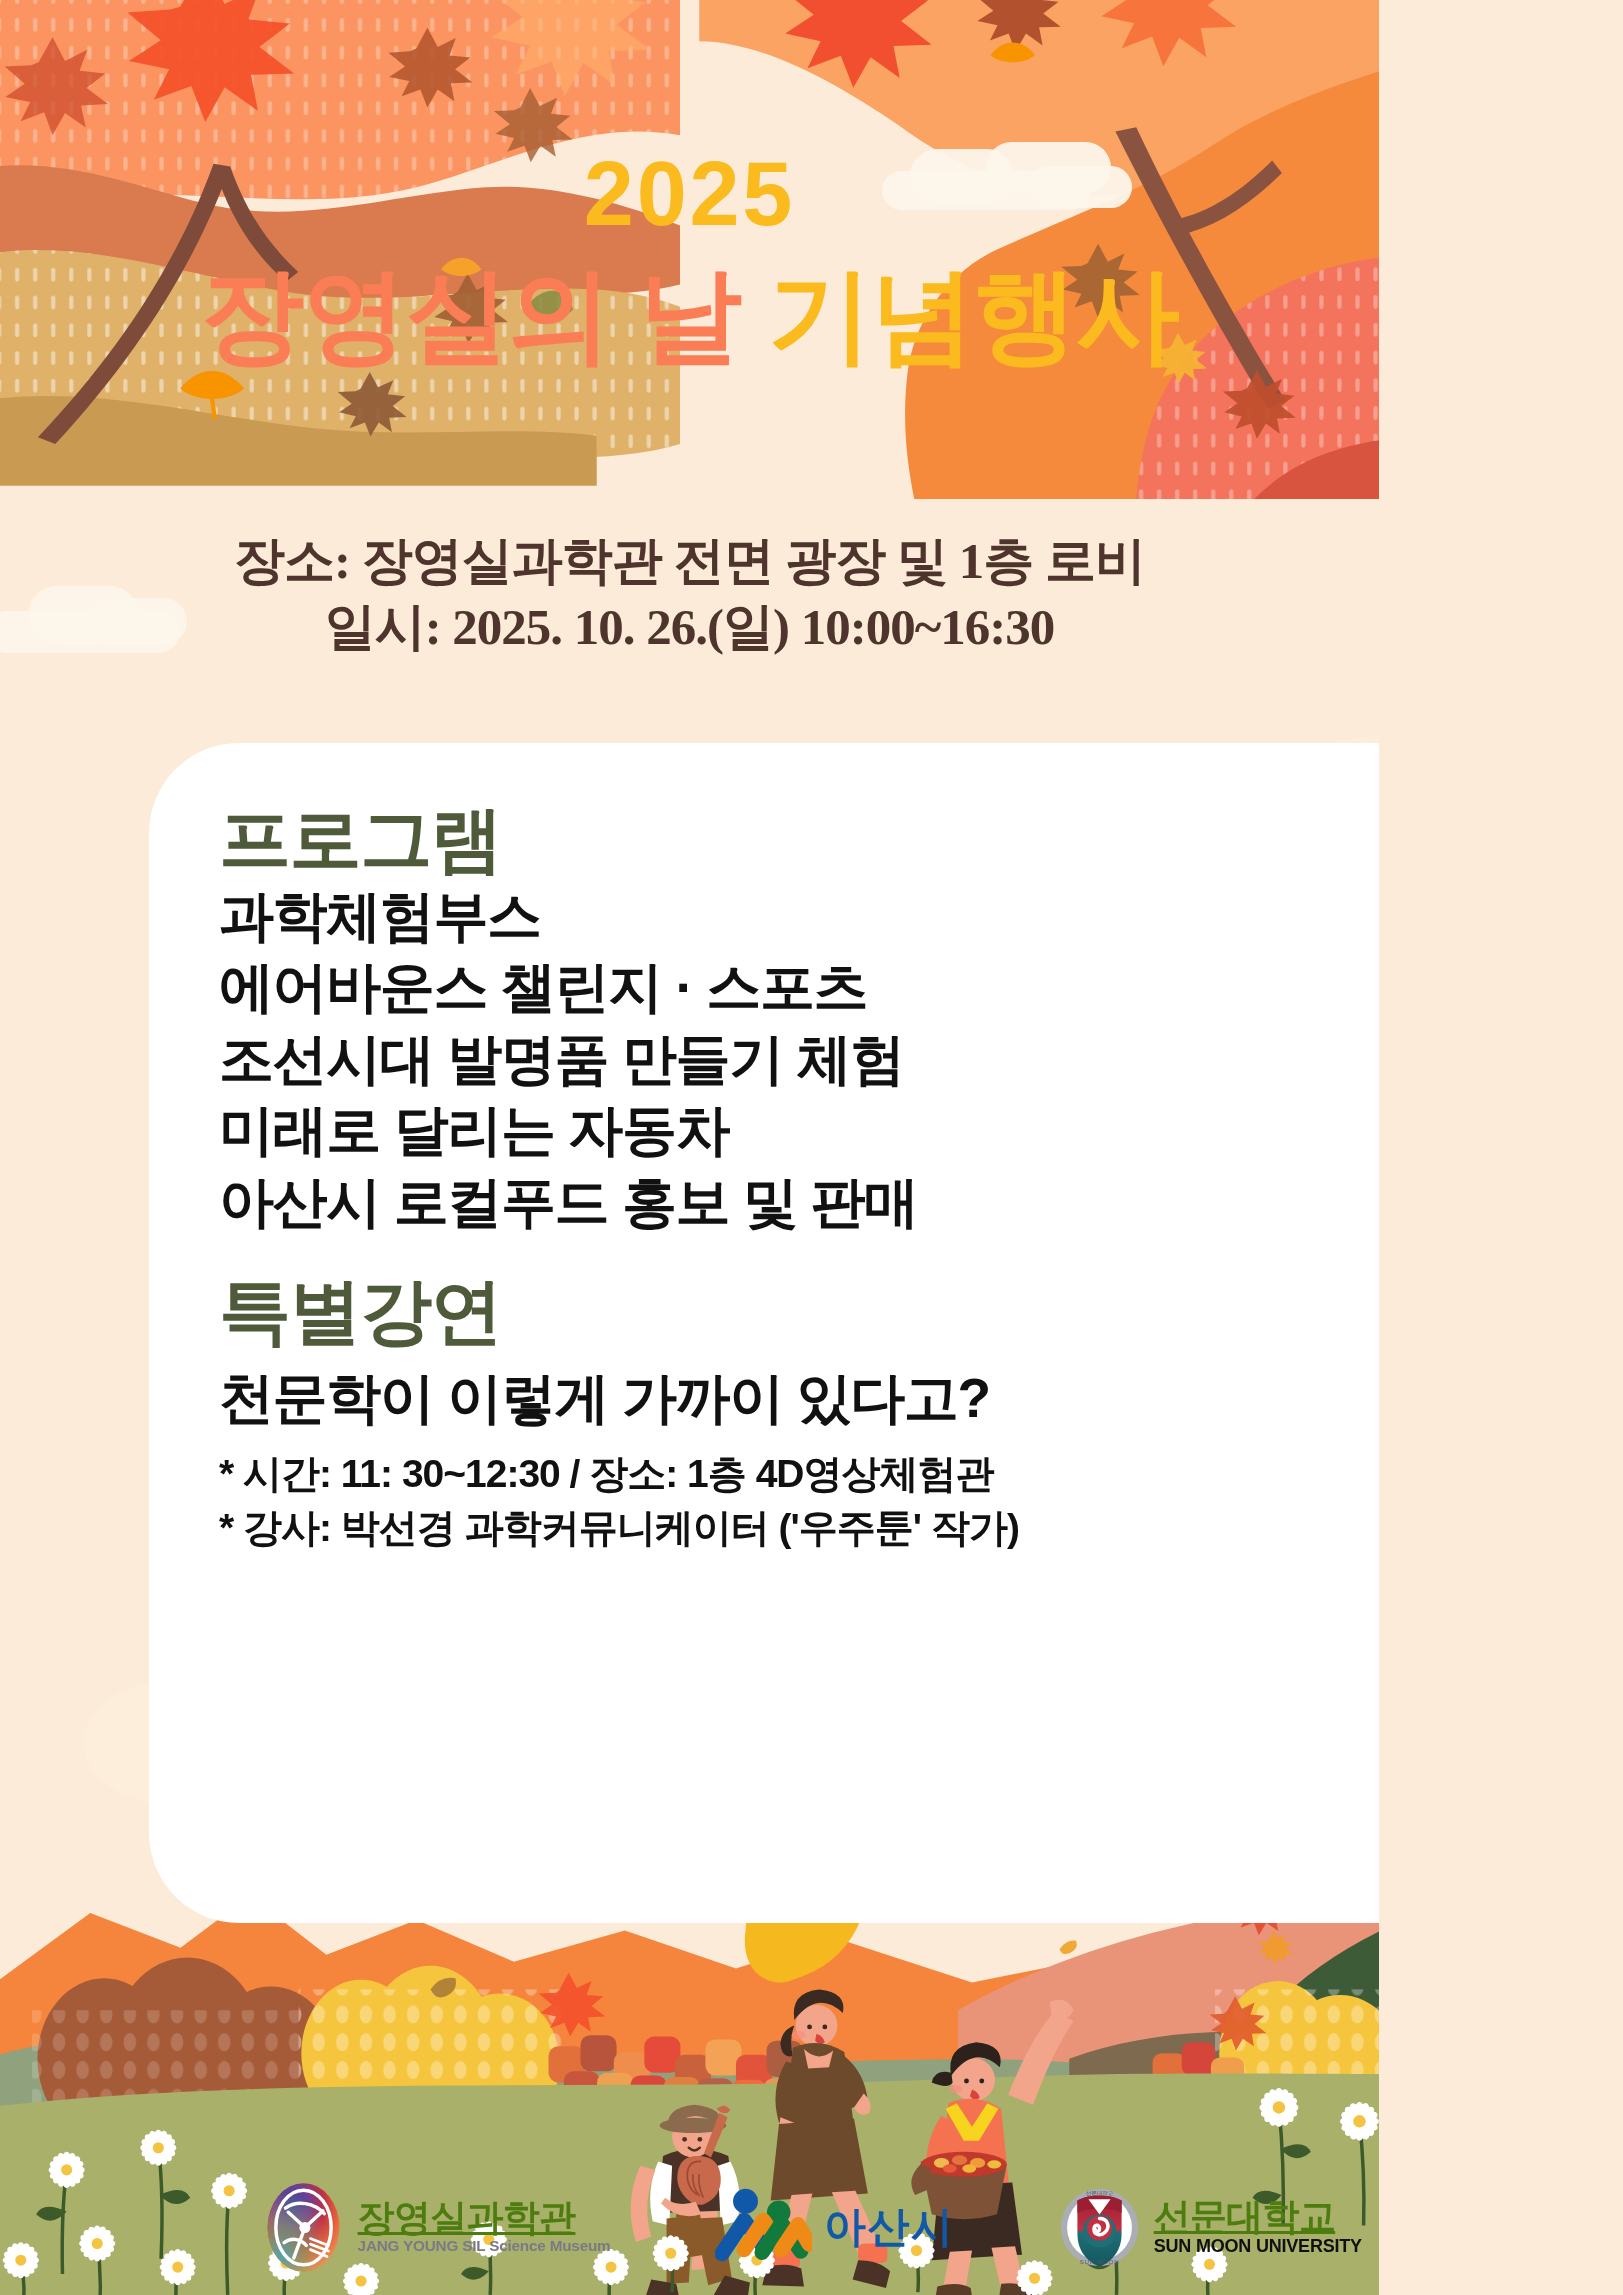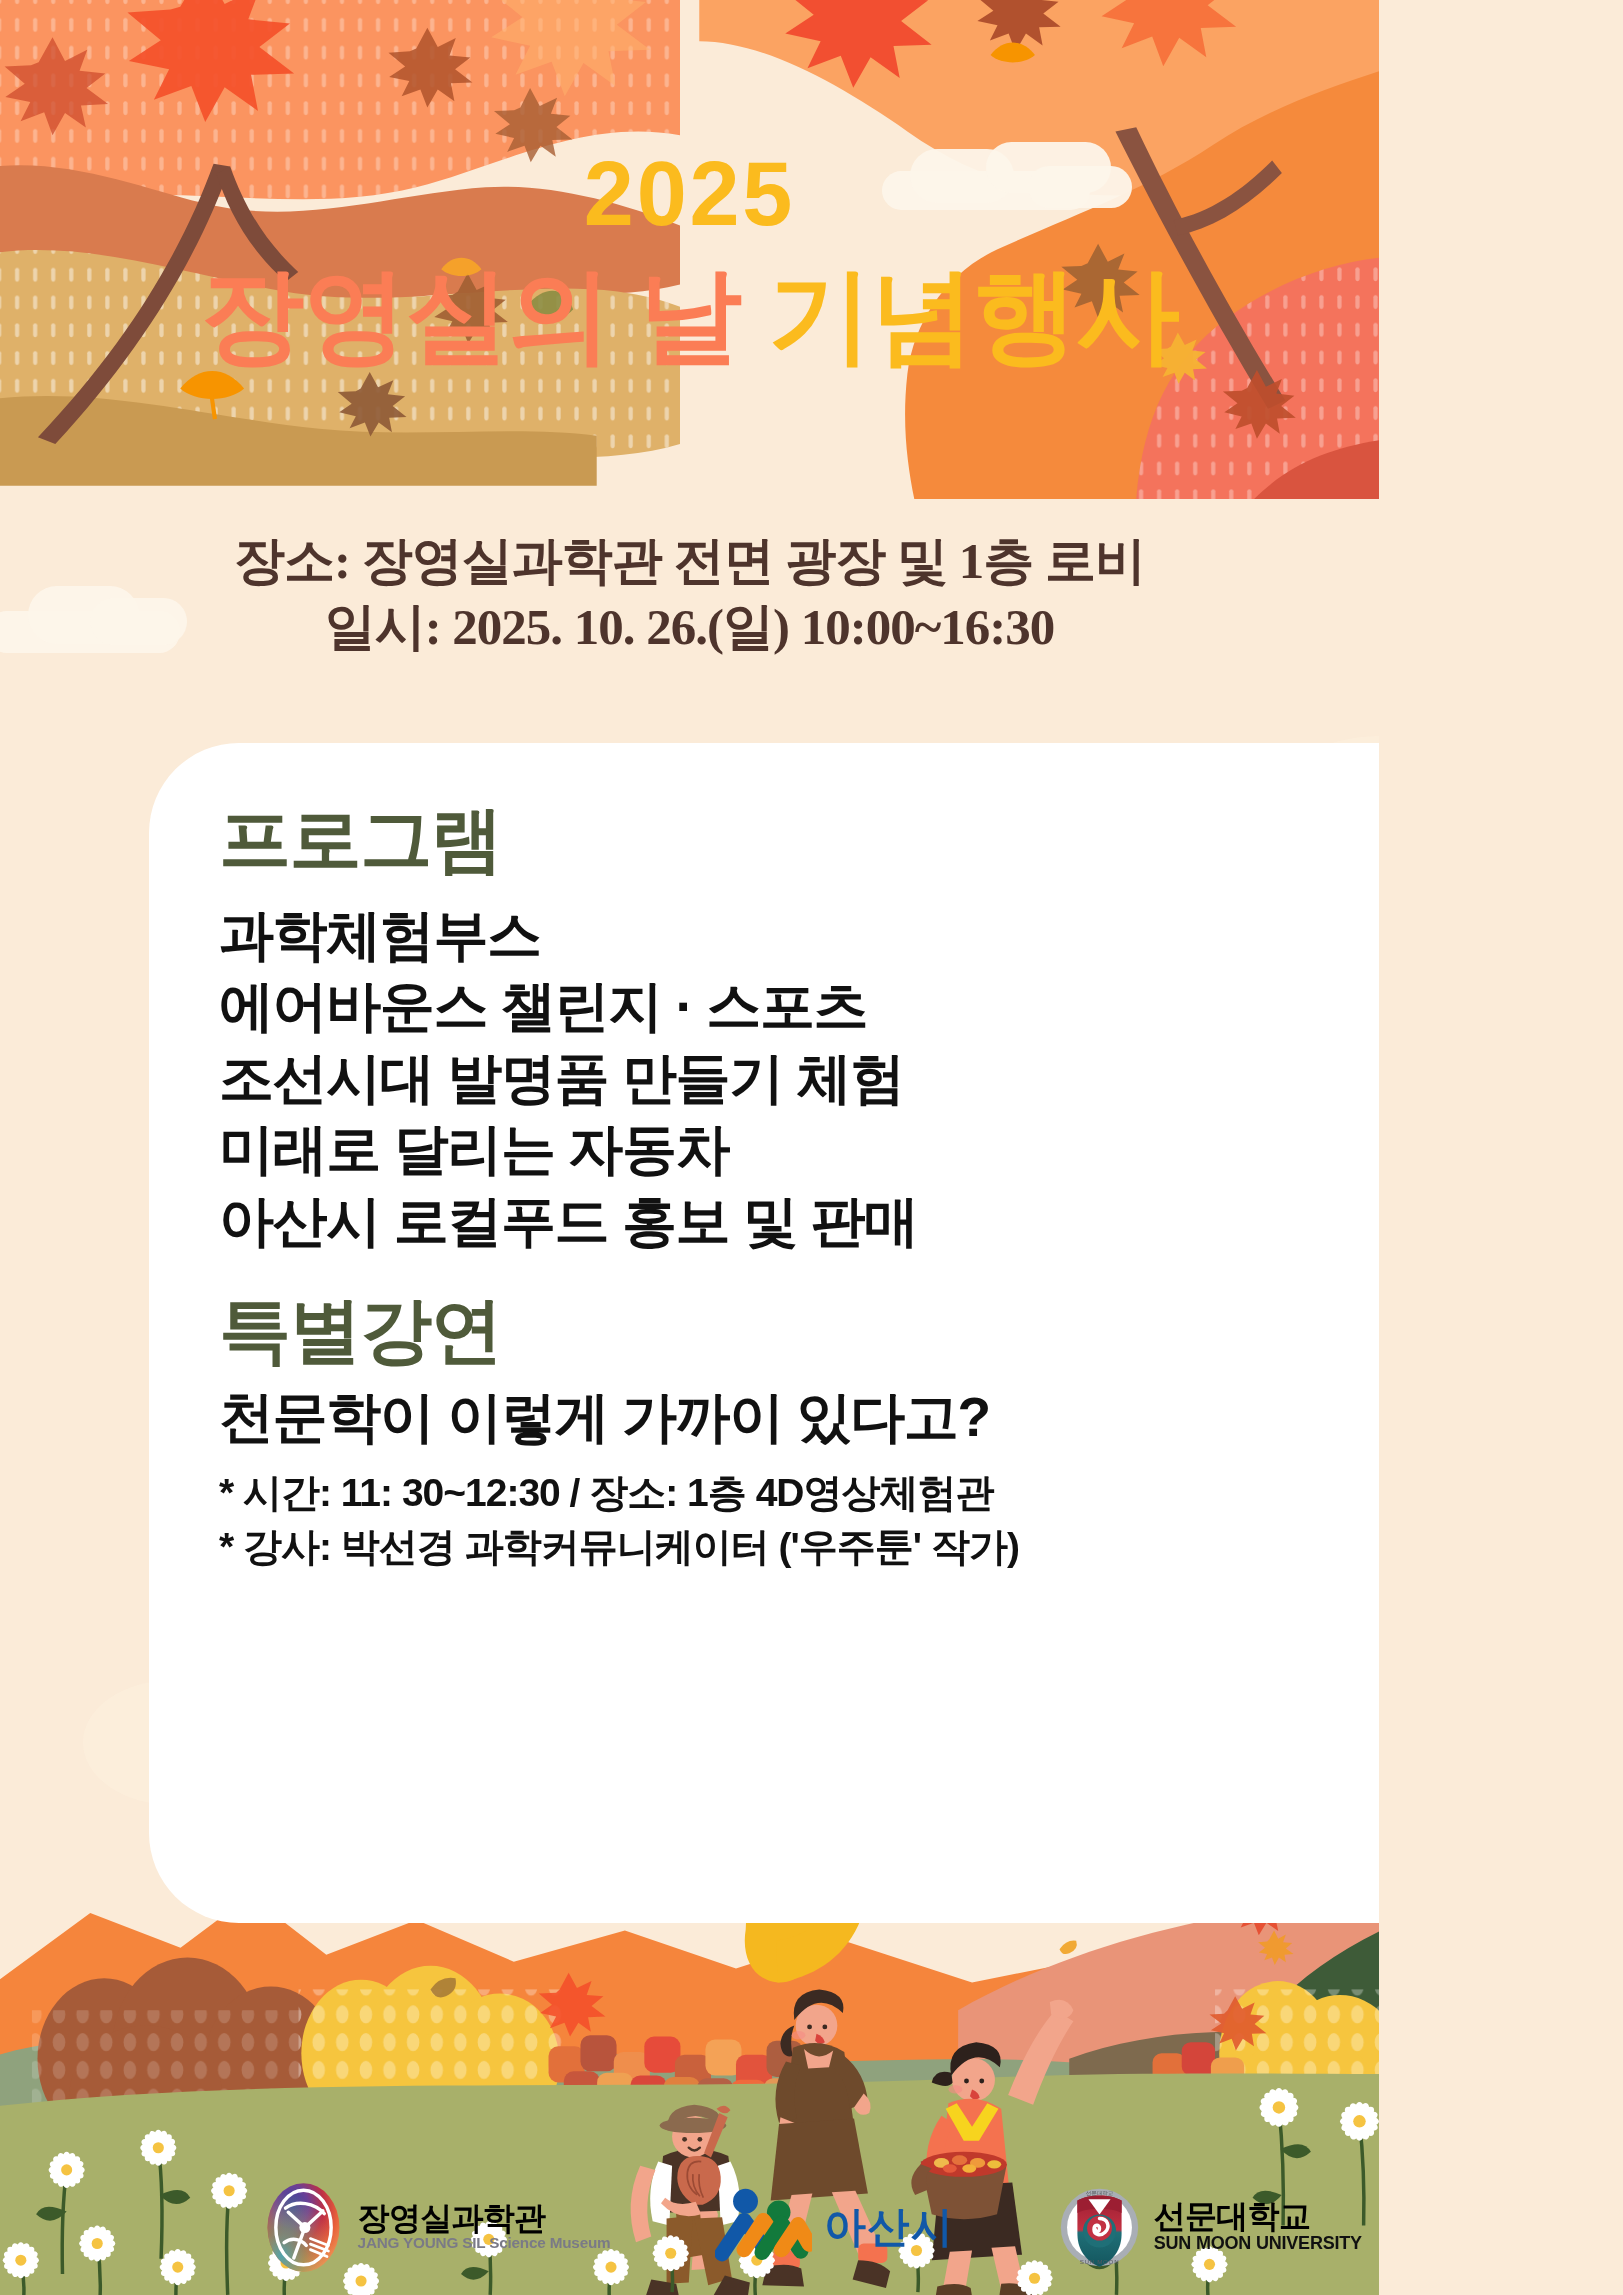--- a/index.html
+++ b/index.html
@@ -96,21 +96,21 @@
     z-index: 18;
   }
 
   .sec-heading {
     font-size: 72px;
     font-weight: 800;
     color: #4F5A3A;
     letter-spacing: -1.4px;
     line-height: 1.15;
   }
-  #prog-heading { margin-bottom: 19px; }
+  #prog-heading { margin-bottom: 0; }
   #lect-heading { margin-top: 32px; margin-bottom: 11px; }
 
   .prog-item {
     font-size: 55px;
     font-weight: 800;
     color: #111111;
     letter-spacing: -1.4px;
     line-height: 1.30;
   }
 
@@ -147,25 +147,26 @@
     width: 1624px;
     height: 111px;
     display: flex;
     align-items: center;
     justify-content: center;
     gap: 104px;
     z-index: 40;
   }
   .logo-group { display: flex; align-items: center; gap: 12.5px; }
   .logo-text-kr {
-    font-size: 32px;
+    font-size: 37px;
     font-weight: 800;
-    color: #000000;
+    color: #4d7c0f;
     letter-spacing: -0.7px;
     line-height: 1.05;
+    text-decoration: underline;
   }
   .logo-text-en {
     font-size: 15.3px;
     font-weight: 700;
     color: #7A7A86;
     letter-spacing: -0.2px;
     line-height: 1.1;
   }
   .sunmoon .logo-text-en { color: #111; font-size: 18px; }
   .asan-text {

